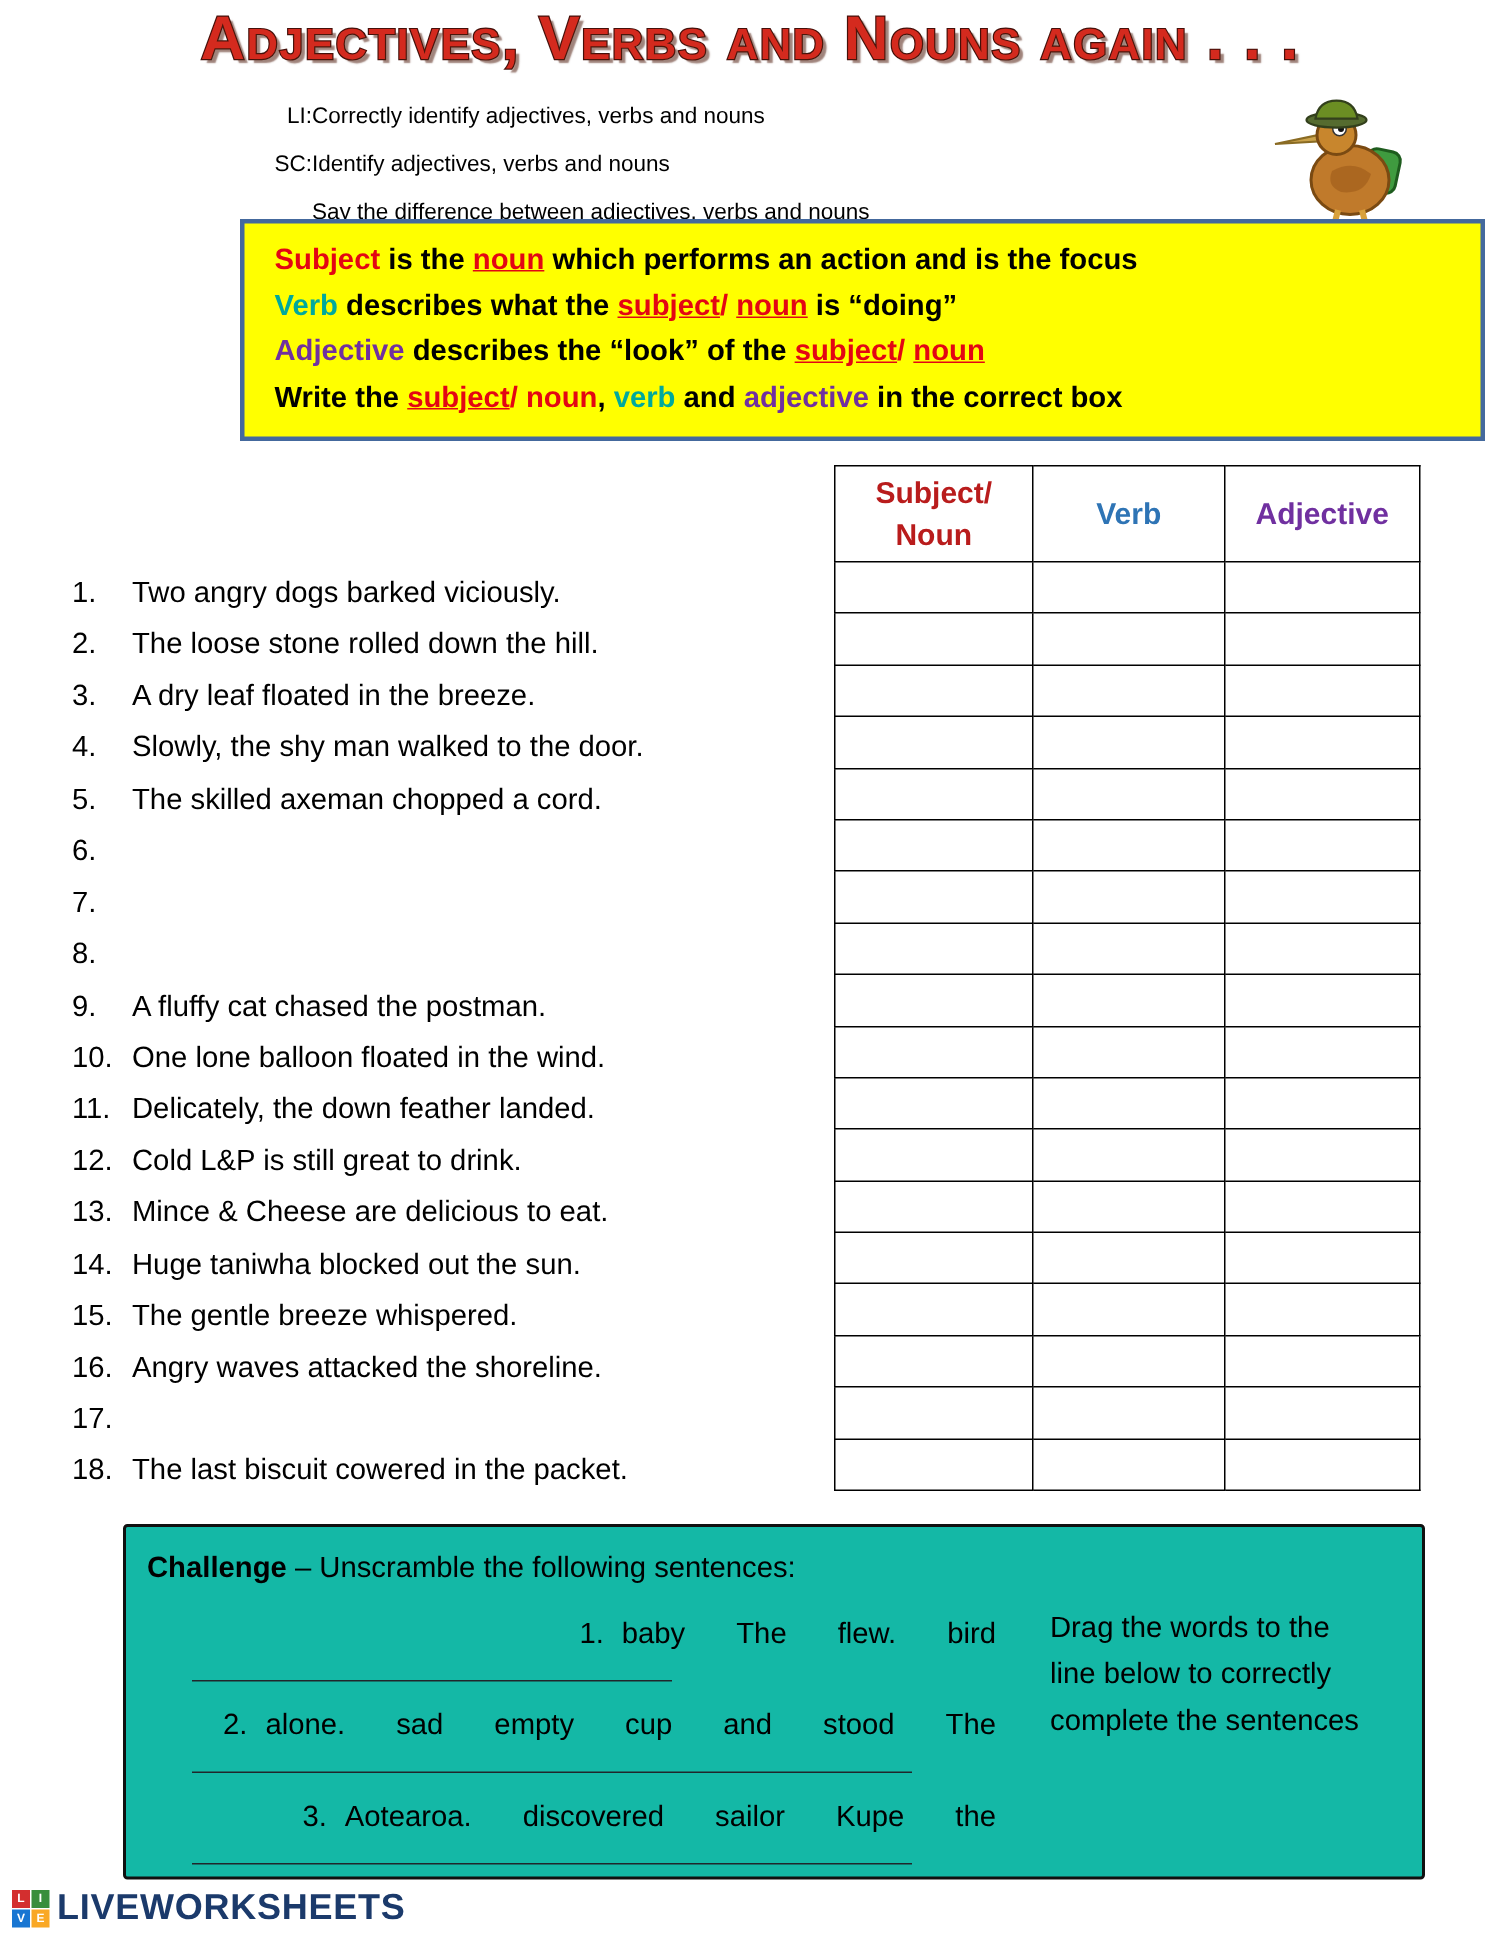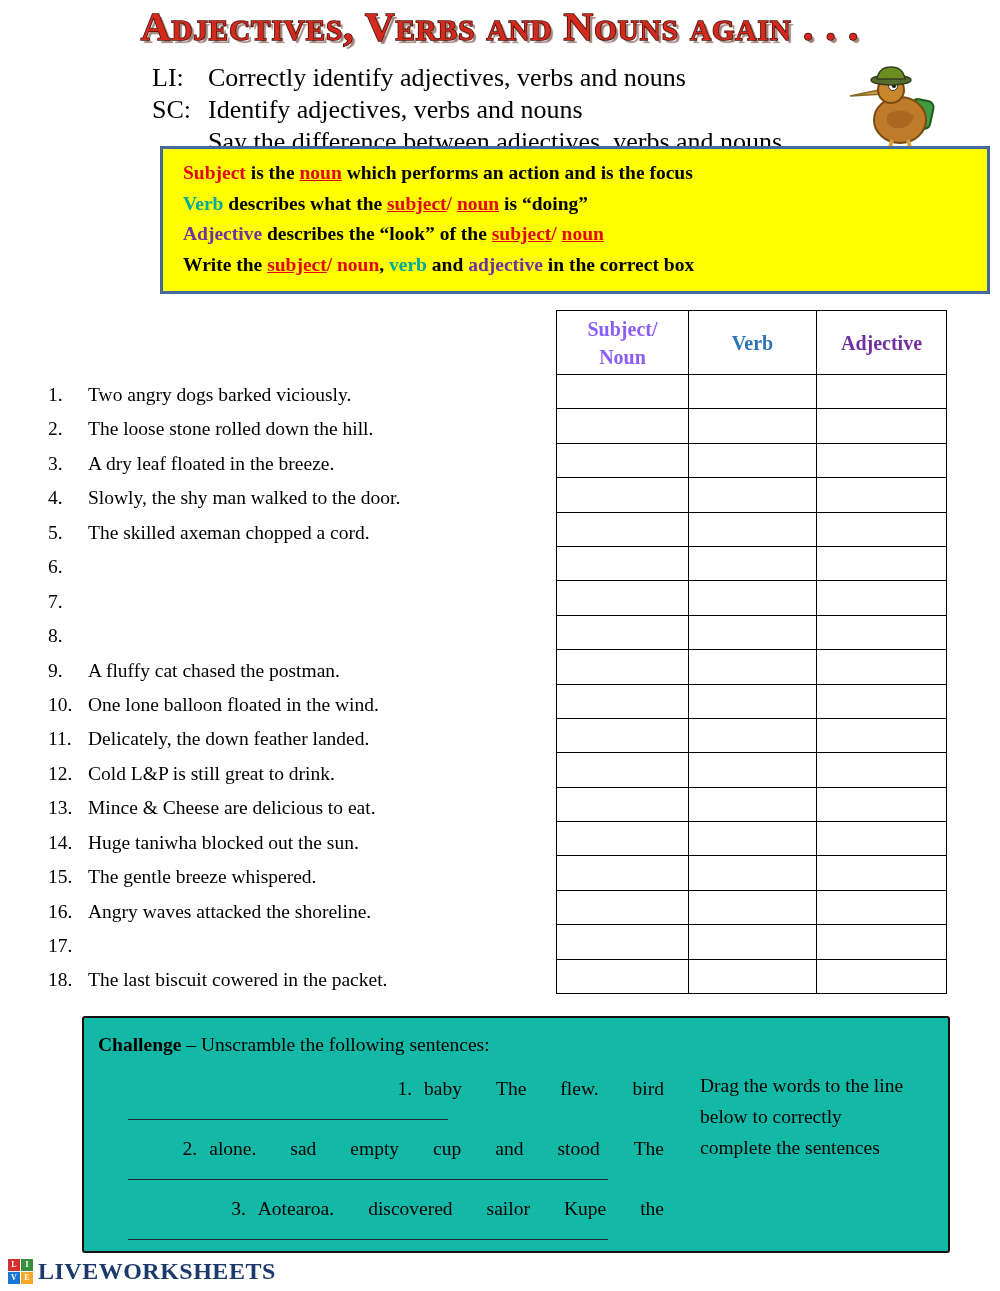--- a/index.html
+++ b/index.html
@@ -1,26 +1,26 @@
 <!DOCTYPE html>
 <html><head>
 <meta charset="utf-8">
 <style>
   html,body{margin:0;padding:0;background:#fff;}
   .page{position:relative;width:1000px;height:1291px;background:#fff;overflow:hidden;
-        font-family:Liberation Serif, serif;color:#000;border-radius:10px;}
+        font-family:Liberation Sans, sans-serif;color:#000;border-radius:10px;}
 
   
   .title{position:absolute;top:2px;left:0;width:100%;margin:0;text-align:center;
          font-size:41px;font-weight:800;font-variant:small-caps;letter-spacing:1px;
          color:#d42a1e;-webkit-text-stroke:1.6px #45100a;paint-order:stroke fill;
          text-shadow:3px 3px 1px rgba(80,30,15,.55);}
 
   
-  .objectives{position:absolute;left:152px;top:62px;font-size:26px;line-height:32px;}
+  .objectives{position:absolute;left:152px;top:62px;font-size:15px;line-height:32px;text-align:right;}
   .obj-row{display:flex;}
   .obj-label{width:56px;flex:none;}
   
   .kiwi{position:absolute;right:52px;top:56px;width:104px;height:118px;}
 
   
   .info-box{position:absolute;left:120px;top:146px;width:830px;box-sizing:border-box;
             background:#ffff00;border:3px solid #44699d;padding:9px 20px 11px;margin-left:40px;}
   .info-line{font-weight:bold;font-size:19.5px;line-height:30.5px;white-space:nowrap;}
 
@@ -118,21 +118,21 @@
   </div>
 
   <table class="answers-table">
     <colgroup>
         <col class="col-a">
         <col class="col-b">
         <col class="col-c">
       </colgroup>
     <thead>
         <tr id="tableHeadRow">
-          <th style="color: #8b5cf6;">Subject/
+          <th style="color: #b91c1c;">Subject/
 Noun</th>
           <th style="color: rgb(46, 116, 181);">Verb</th>
           <th style="color: rgb(112, 48, 160);">Adjective</th>
         </tr>
       </thead>
     <tbody id="tableBody">
         <tr>
           <td></td>
           <td></td>
           <td></td>

